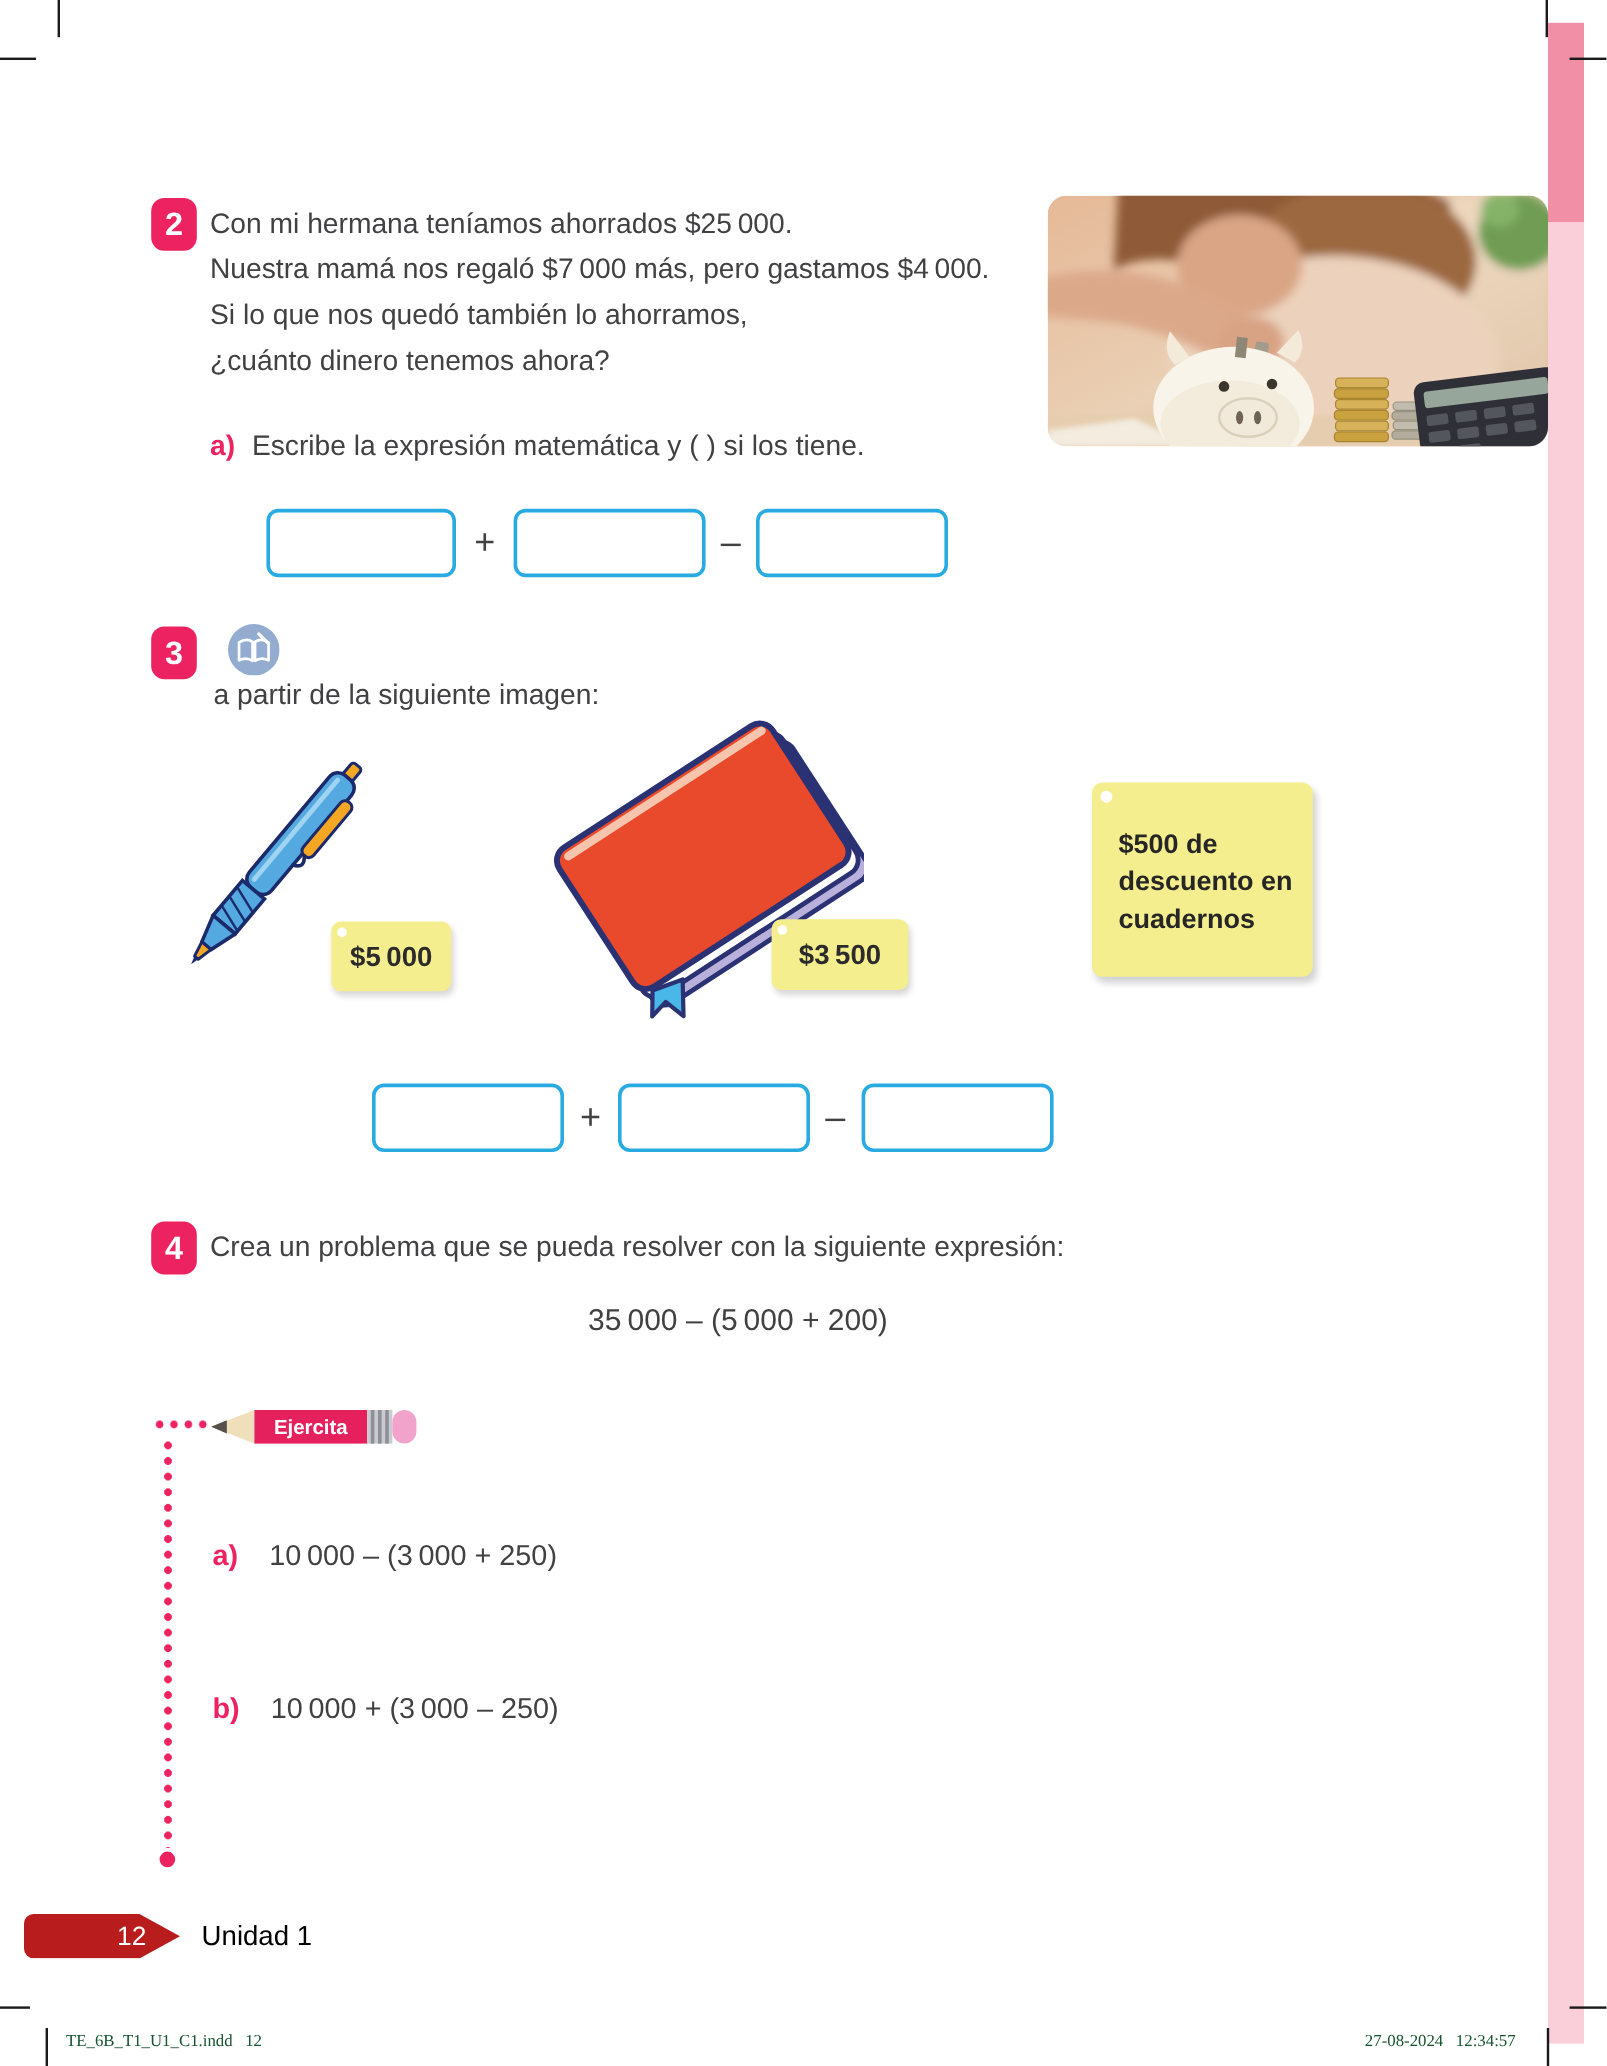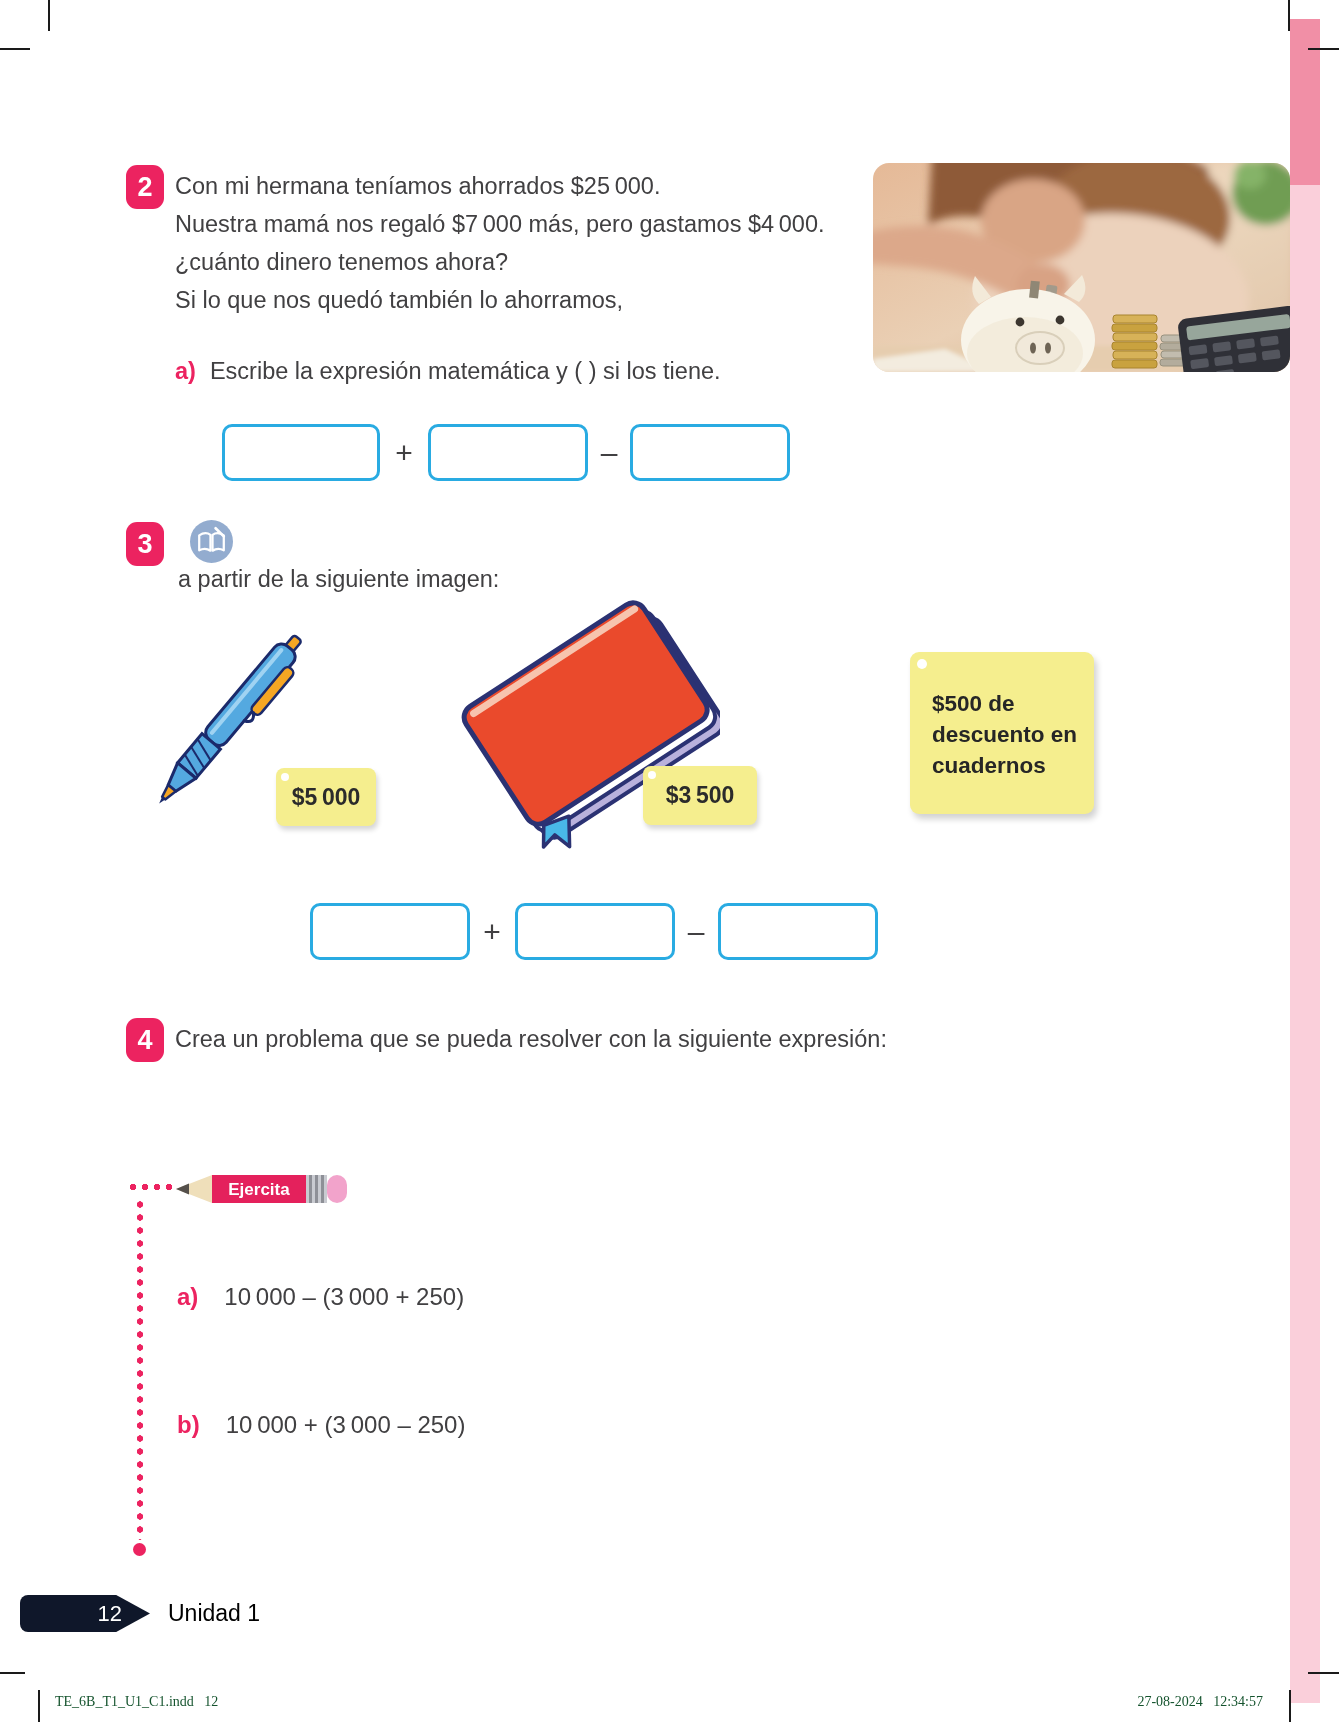--- a/index.html
+++ b/index.html
@@ -75,21 +75,21 @@
   .dots-v{position:absolute;left:136px;top:1198px;width:8px;height:342px;
           background-image:radial-gradient(circle,#EC2360 3px,transparent 3.4px);background-size:8px 13px;}
   .enddot{position:absolute;left:133px;top:1543px;width:13px;height:13px;border-radius:50%;background:#EC2360;}
 
   .ej-instr{position:absolute;left:175px;top:1230px;font-size:23.5px;}
   .ej-item{position:absolute;font-size:24px;display:flex;gap:26px;white-space:pre;}
   .ia{left:177px;top:1283px;}
   .ib{left:177px;top:1411px;}
   .ilabel{color:#EC2360;font-weight:bold;}
 
-  .footer-banner{position:absolute;left:20px;top:1595px;width:130px;height:37px;background:#0f172a;
+  .footer-banner{position:absolute;left:20px;top:1595px;width:130px;height:37px;background:#b91c1c;
                  border-radius:8px 0 0 8px;clip-path:polygon(0 0,74% 0,100% 50%,74% 100%,0 100%);
                  display:flex;align-items:center;justify-content:flex-end;padding-right:28px;box-sizing:border-box;
                  color:#fff;font-size:22px;}
   .unit{position:absolute;left:168px;top:1600px;font-size:23px;color:#000000;}
 
   .printtxt{position:absolute;top:1694px;font-family:"Liberation Serif",serif;font-size:14px;color:#14532d;white-space:pre;}
   .pl{left:55px;}
   .pr{right:76px;}
 </style>
 </head>
@@ -107,22 +107,22 @@
   <div class="crop brv"></div>
 
   <div class="band-dark"></div>
   <div class="band-light"></div>
 
   <div class="badge b2">2</div>
 
   <div class="stmt">
     <div>Con mi hermana teníamos ahorrados $25 000.</div>
     <div>Nuestra mamá nos regaló $7 000 más, pero gastamos $4 000.</div>
+    <div>Si lo que nos quedó también lo ahorramos,</div>
     <div>¿cuánto dinero tenemos ahora?</div>
-    <div>Si lo que nos quedó también lo ahorramos,</div>
   </div>
 
   <div class="photo">
     <svg width="417" height="209" viewBox="0 0 417 209">
       <defs>
         <linearGradient id="pbg" x1="0" y1="0" x2="1" y2="1">
           <stop offset="0" stop-color="#e5b997"></stop>
             <stop offset="0.5" stop-color="#ead0b5"></stop>
             <stop offset="1" stop-color="#cda685"></stop>
         </linearGradient>
@@ -270,20 +270,21 @@
   </div>
 
   <div class="abox r2b1"></div>
   <div class="op r2p">+</div>
   <div class="abox r2b2"></div>
   <div class="op r2m">–</div>
   <div class="abox r2b3"></div>
 
   <div class="badge b4">4</div>
   <div class="ex4text">Crea un problema que se pueda resolver con la siguiente expresión:</div>
+  <div class="ex4expr">35 000 – (5 000 + 200)</div>
 
   <div class="dots-h"></div>
   <div class="pencil">
     <svg viewBox="0 0 178 42" width="178" height="42">
       <polygon points="4,21 40,7 40,35" fill="#EFDFBA"></polygon>
       <polygon points="4,21 17,15.5 17,26.5" fill="#55504b"></polygon>
       <rect x="40" y="7" width="94" height="28" fill="#E4215C"></rect>
       <text x="87" y="27" text-anchor="middle" font-family="Liberation Sans, sans-serif" font-size="17" font-weight="bold" fill="#ffffff">Ejercita</text>
       <rect x="134" y="7" width="21" height="28" fill="#C9CBD1"></rect>
       <rect x="137" y="7" width="3" height="28" fill="#8E9097"></rect>

